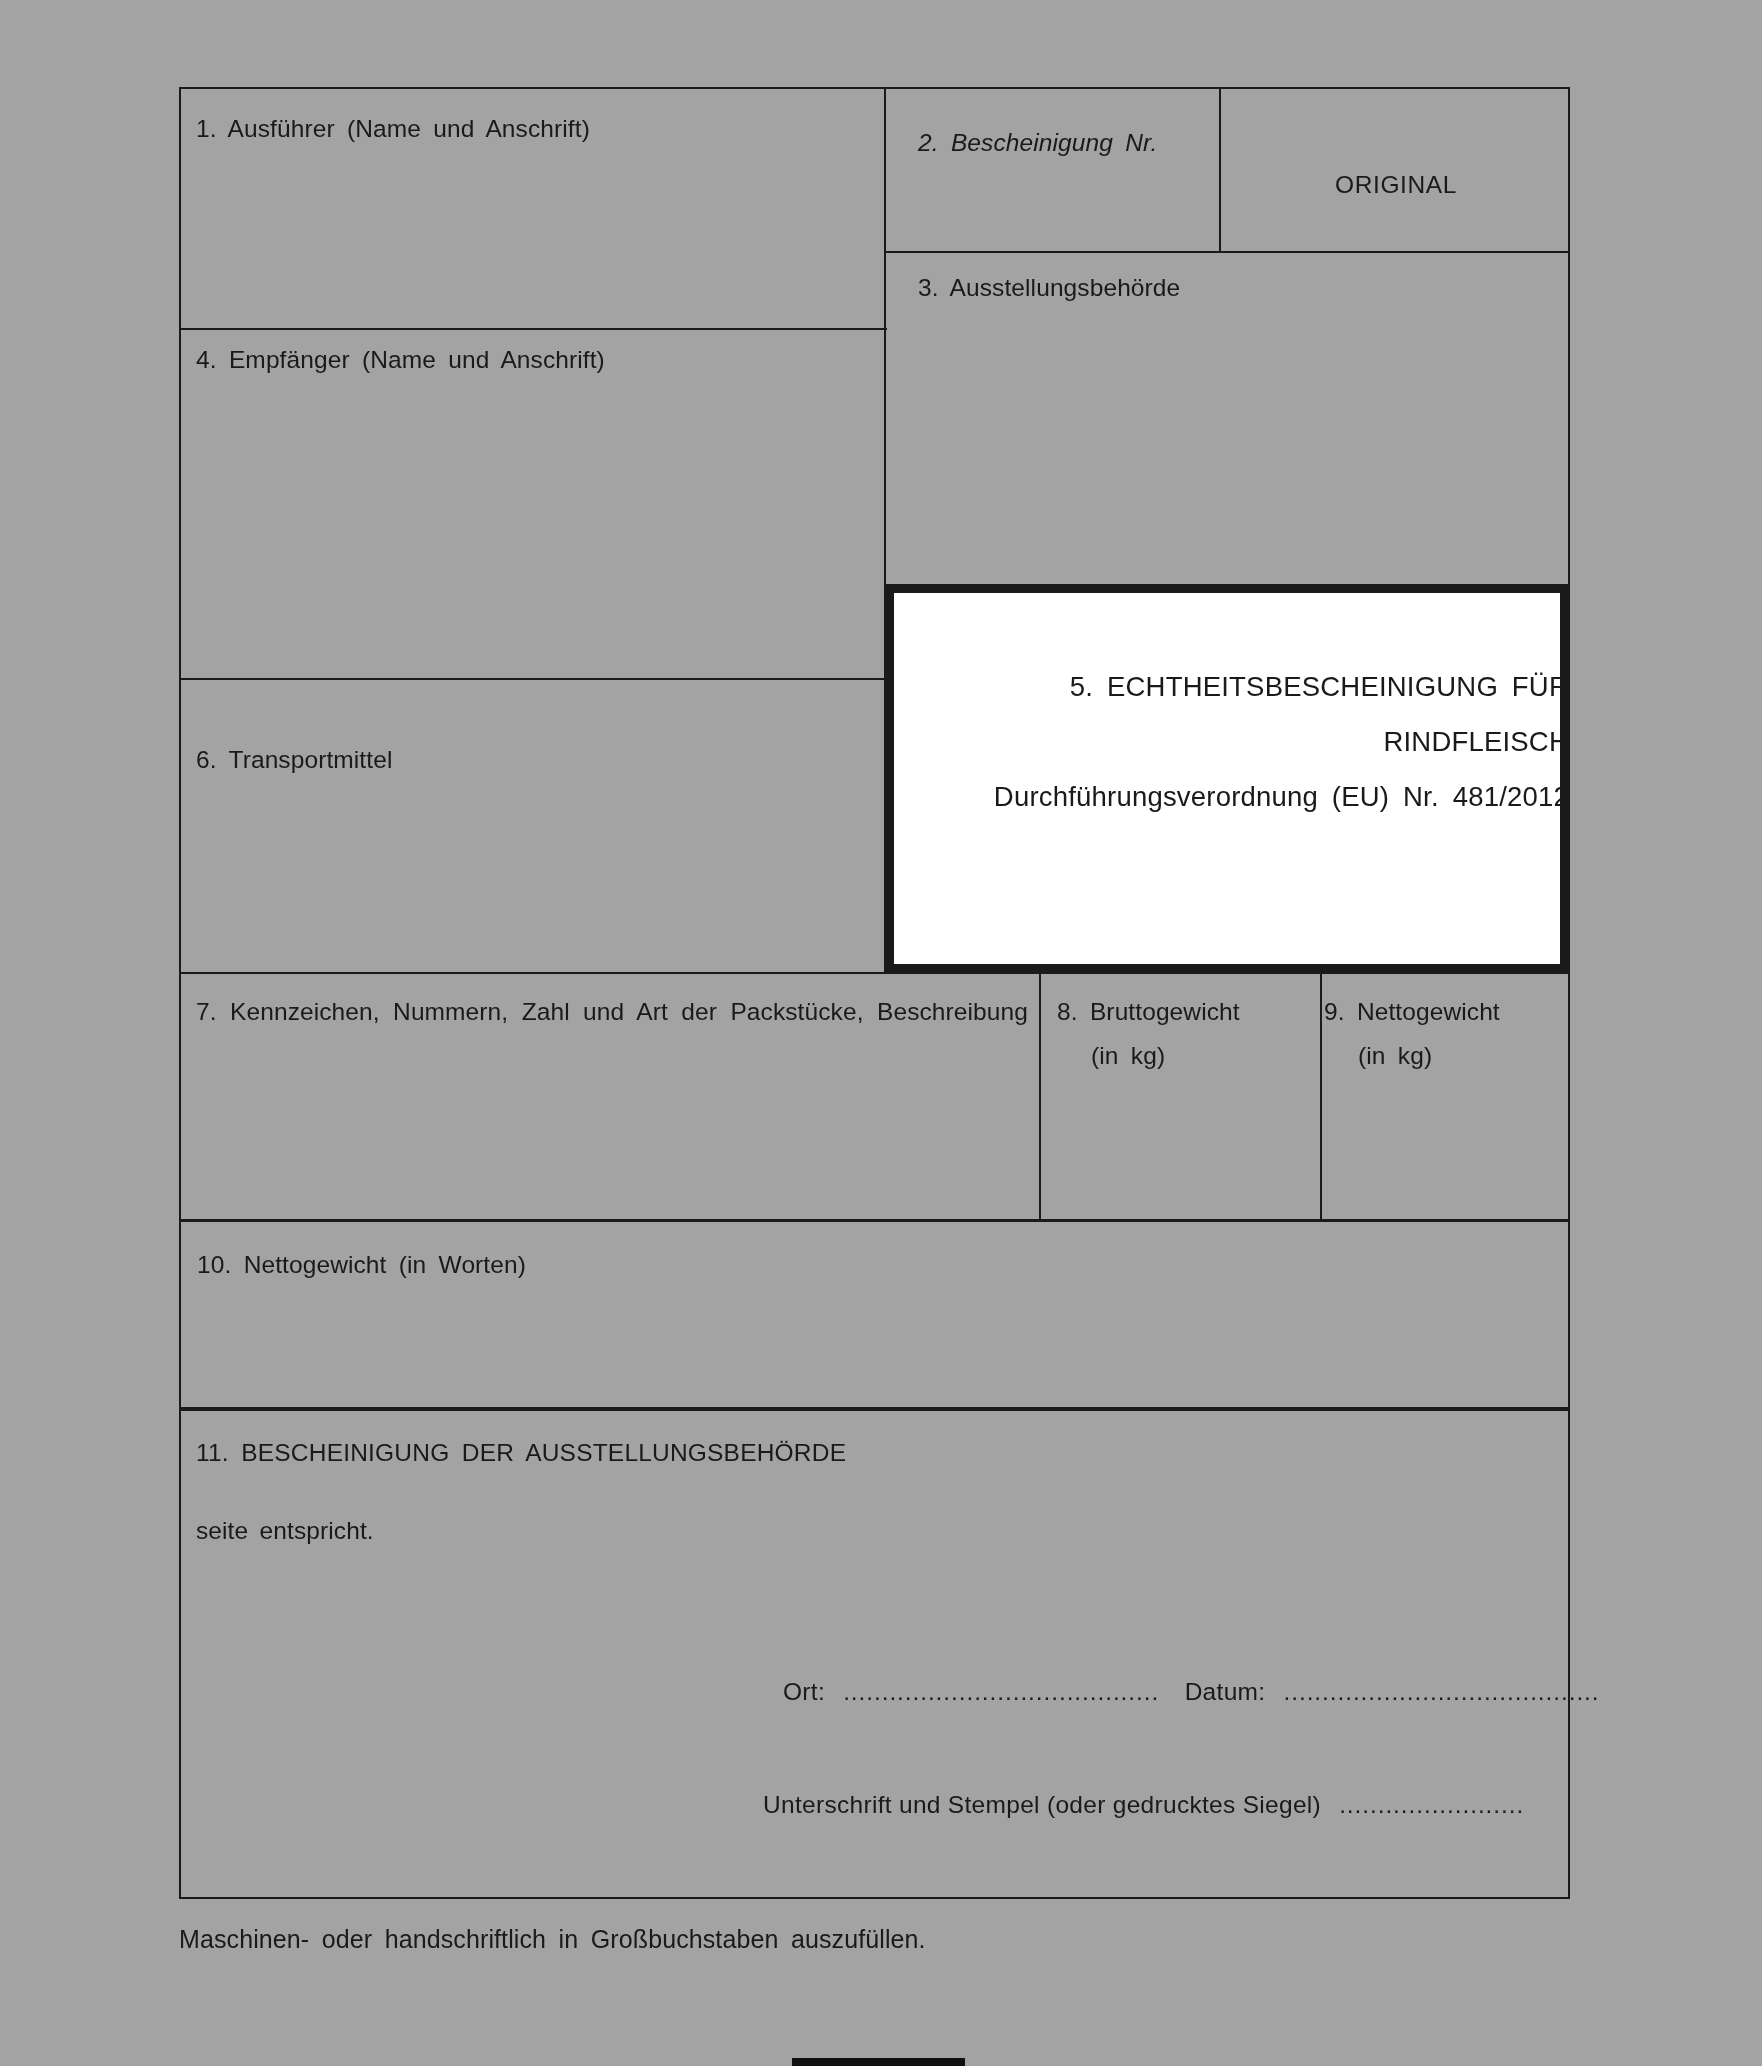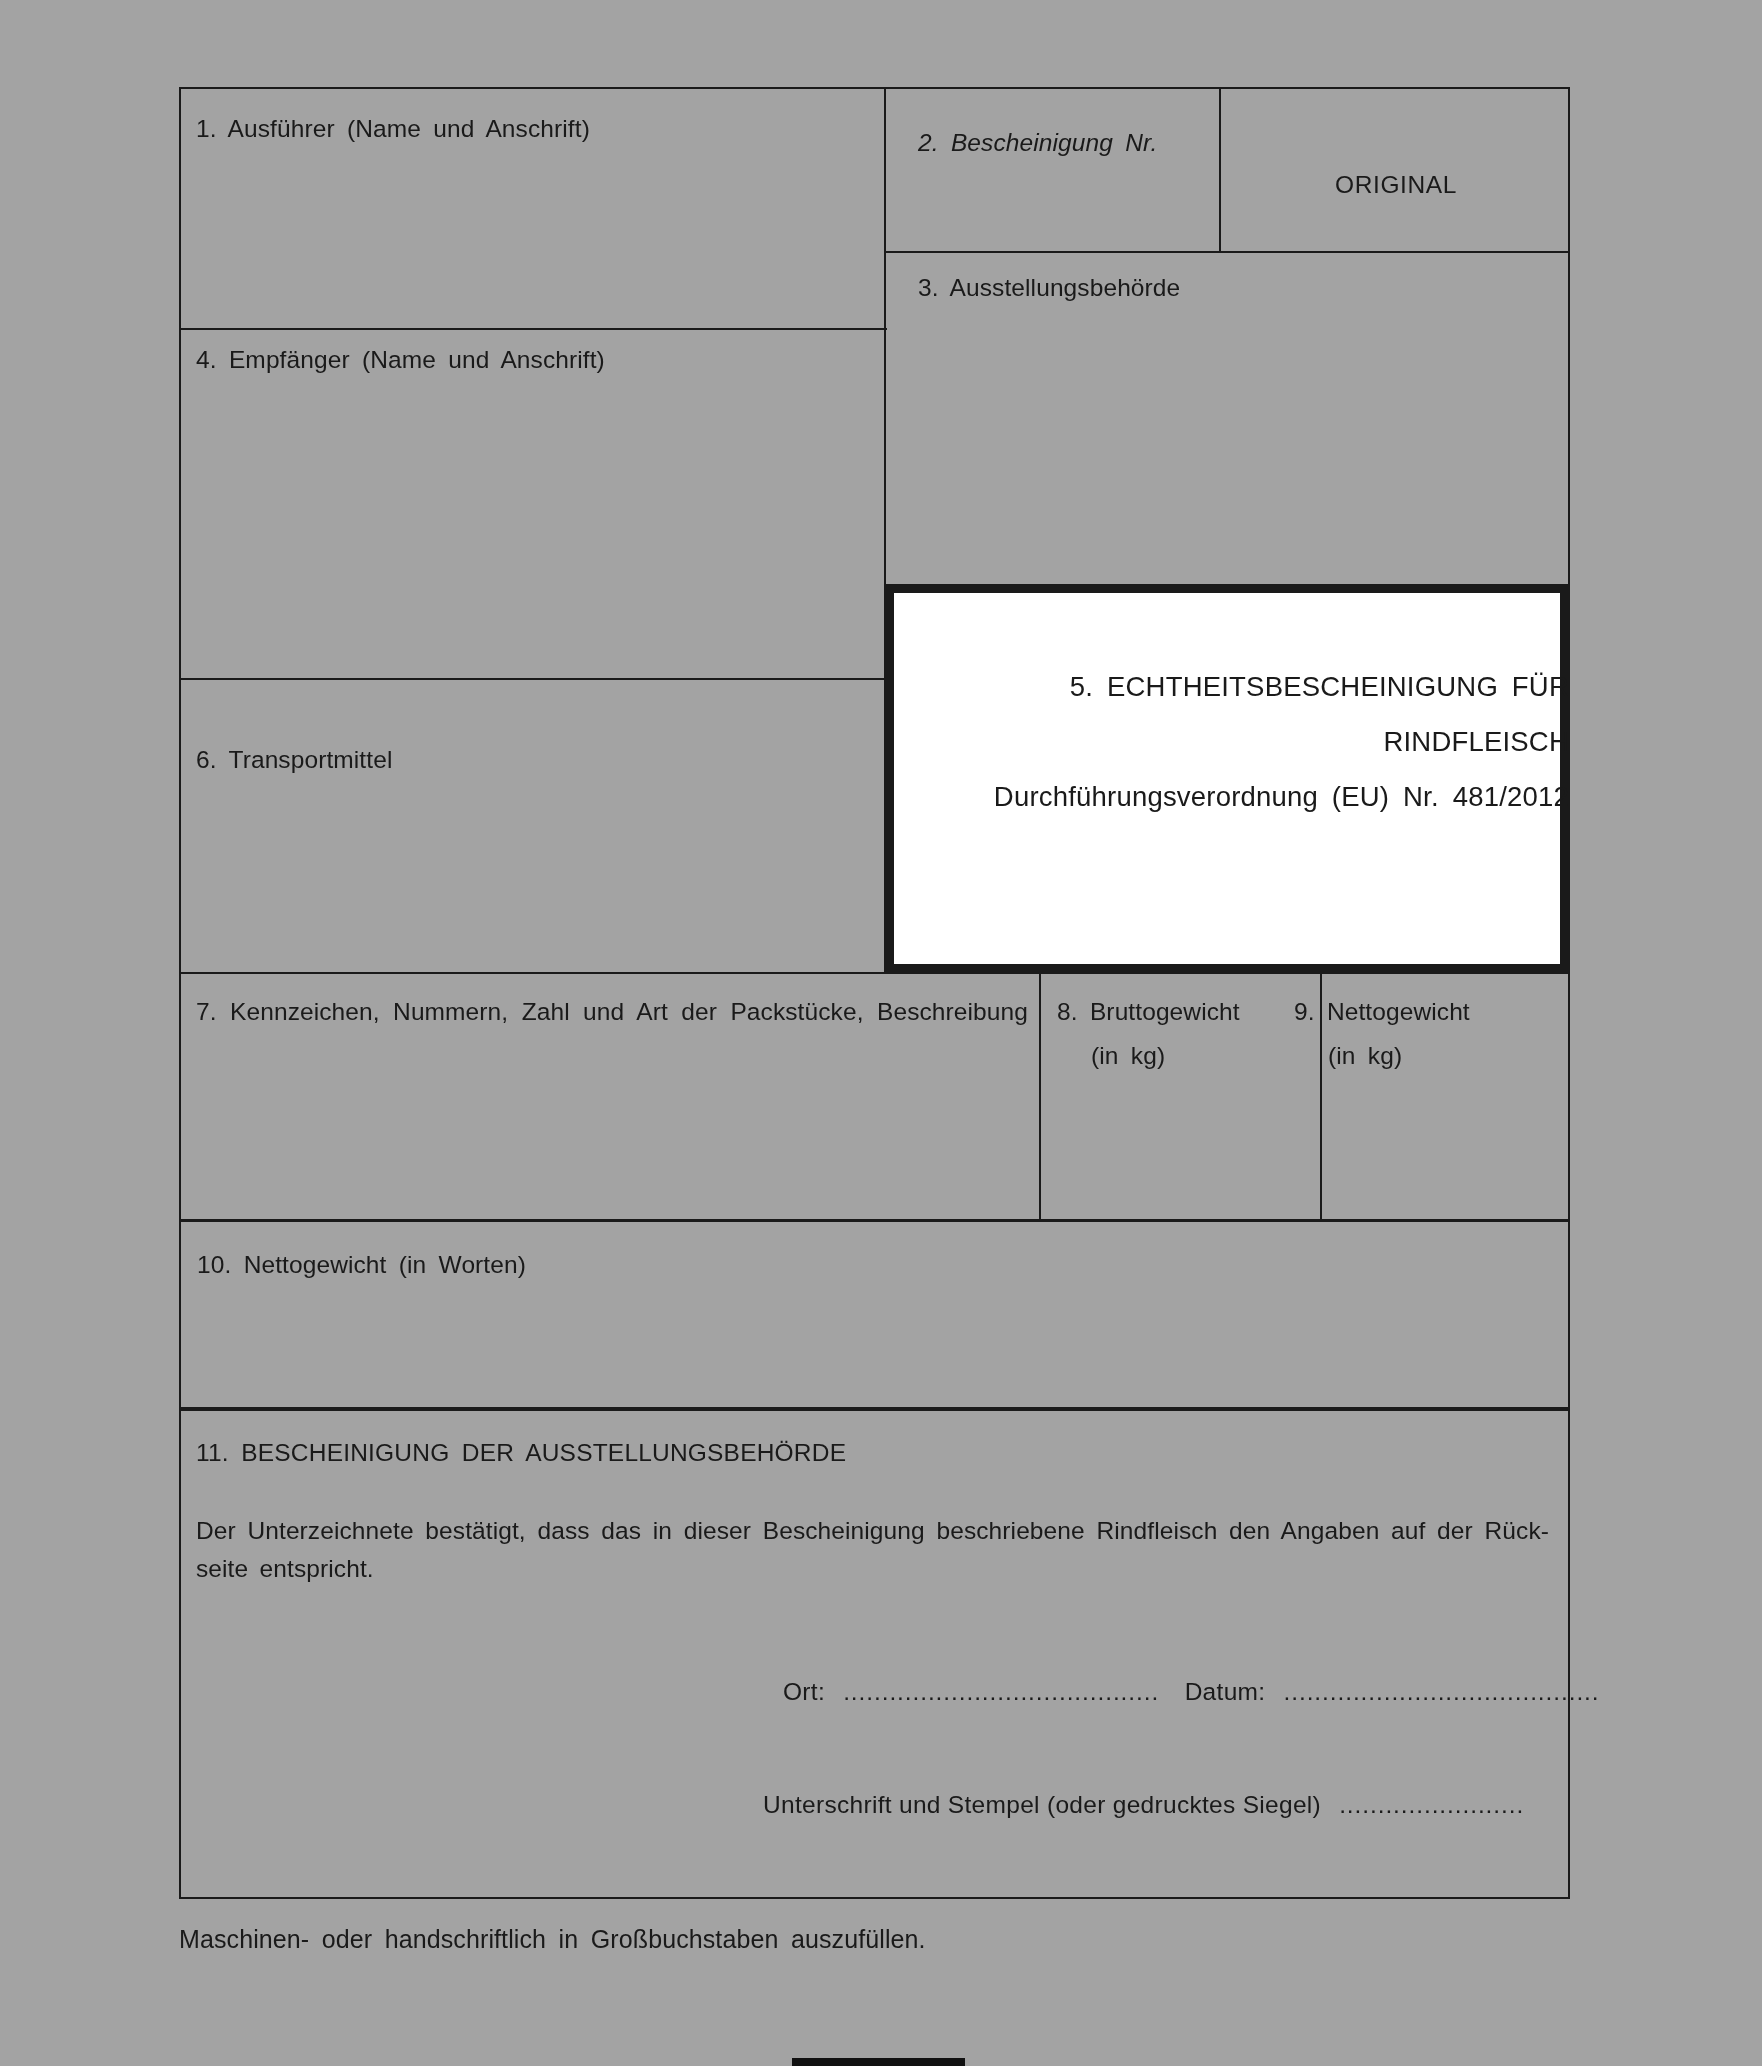--- a/index.html
+++ b/index.html
@@ -101,31 +101,30 @@
 
   <div class="lbl two-line" style="left:196px;top:990px;width:832px;">
     <span class="justify-last">7. Kennzeichen, Nummern, Zahl und Art der Packstücke, Beschreibung</span>
   </div>
 
   <div class="lbl two-line" style="left:1057px;top:990px;width:245px;">
     <span>8. Bruttogewicht</span>
     <span class="hang2">(in kg)</span>
   </div>
 
-  <div class="lbl two-line" style="left:1294px;top:990px;width:220px;">
+  <div class="lbl two-line" style="left:1324px;top:990px;width:220px;">
     <span>9. Nettogewicht</span>
     <span class="hang2">(in kg)</span>
   </div>
 
   <div class="lbl" style="left:197px;top:1250px;">10. Nettogewicht (in Worten)</div>
 
   <div class="lbl" style="left:196px;top:1438px;letter-spacing:0.2px;">11. BESCHEINIGUNG DER AUSSTELLUNGSBEHÖRDE</div>
 
   <div class="para">
-    <span class="justify-last">Der Unterzeichnete bestätigt, dass das in dieser Bescheinigung beschriebene Rindfleisch den Angaben auf der Rück-</span>
     <span>seite entspricht.</span>
   </div>
 
   <div class="dotline" style="left:783px;top:1678px;text-align:right;">
     <span>Ort:</span>
     <span class="dots" style="margin-left:11px;">.........................................</span>
     <span style="margin-left:18.4px;">Datum:</span>
     <span class="dots" style="margin-left:11px;">.........................................</span>
   </div>
 

